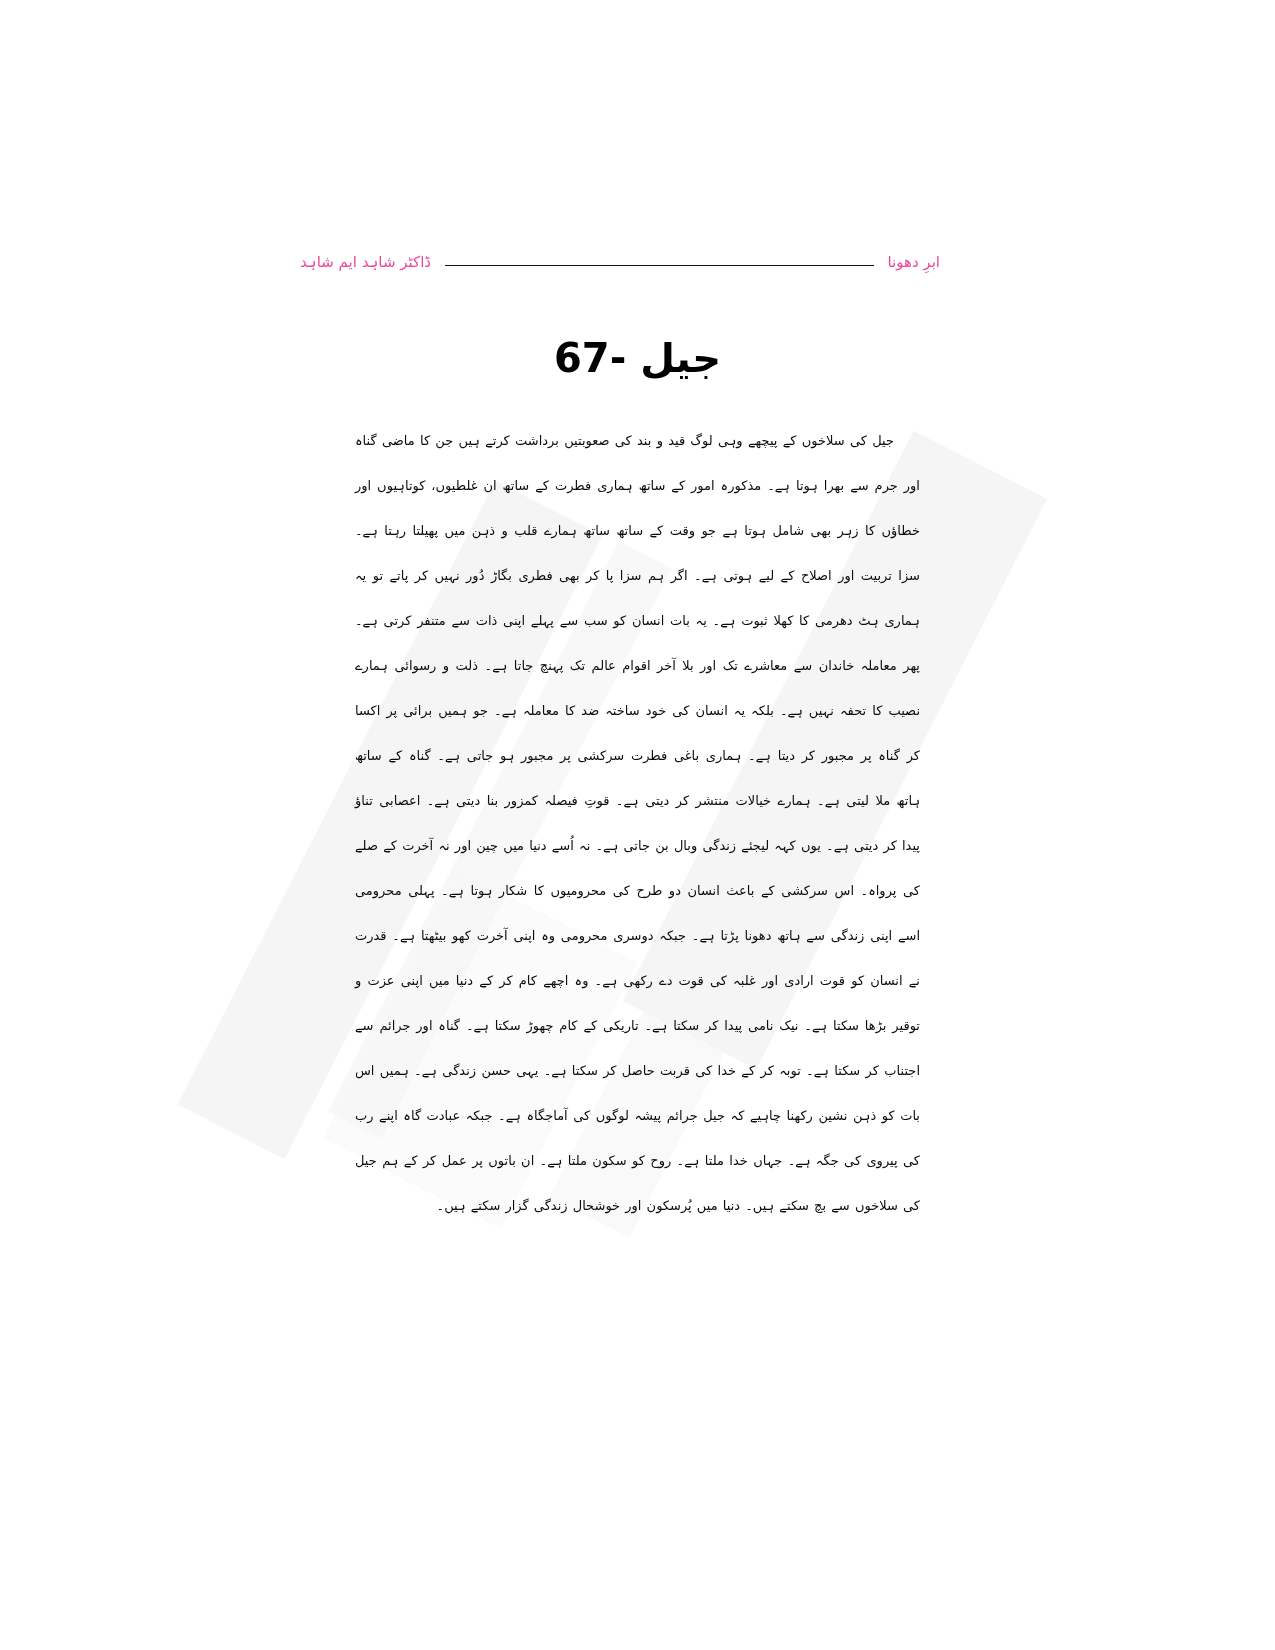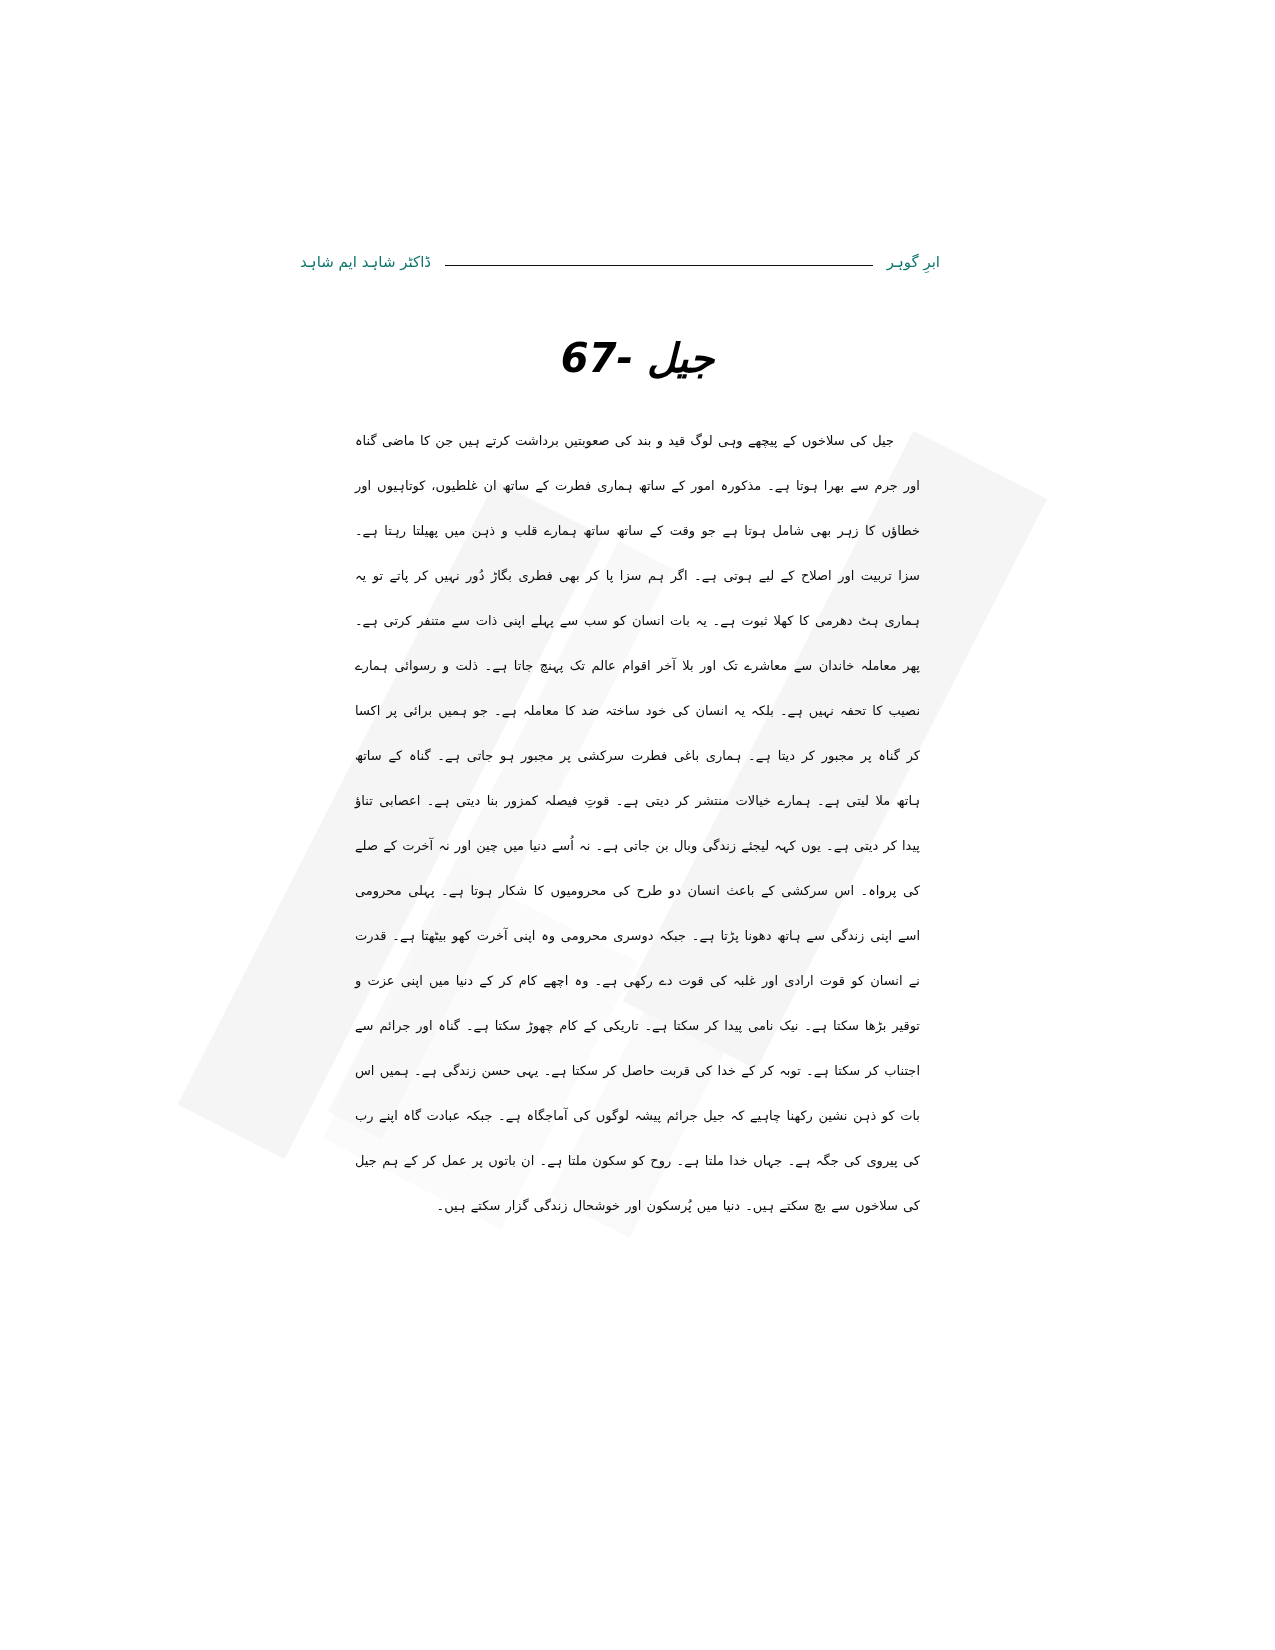--- a/index.html
+++ b/index.html
@@ -56,41 +56,40 @@
     justify-content: space-between;
     direction: rtl;
     z-index: 3;
   }
   .header-text {
     font-size: 15px;
     line-height: 1.1;
     white-space: nowrap;
     font-family: "DejaVu Sans", "Liberation Sans", sans-serif;
     letter-spacing: -0.2px;
-    color: #0f766e;
+    color: #ec4899;
   }
   #header-rule {
     flex: 1 1 auto;
     height: 0;
     border-top: 1.6px solid #111111;
     margin: 0 14px;
     position: relative;
     top: 3px;
   }
 
   
   #chapter-title {
     position: absolute;
     top: 336px;
     left: 0;
     width: 1275px;
     text-align: center;
     direction: rtl;
     z-index: 3;
-    font-style: italic;
   }
   #chapter-title .title-inner {
     display: inline-block;
     font-size: 40px;
     font-weight: 700;
     line-height: 1.1;
     color: #000;
     font-family: "DejaVu Sans", "Liberation Sans", sans-serif;
     white-space: nowrap;
   }
@@ -138,21 +137,21 @@
 
   <div id="watermark-layer">
     <div class="wm-band wm-a"></div>
     <div class="wm-band wm-b"></div>
     <div class="wm-band wm-c"></div>
     <div class="wm-band wm-d"></div>
     <div class="wm-band wm-e"></div>
   </div>
 
   <div id="running-header">
-    <span class="header-text">ابرِ گوہر</span>
+    <span class="header-text">ابرِ دھونا</span>
     <span id="header-rule"></span>
     <span class="header-text">ڈاکٹر شاہد ایم شاہد</span>
   </div>
 
   <div id="chapter-title">
     <span class="title-inner">جیل -67</span>
   </div>
 
   <div id="body-text">
     <p>جیل کی سلاخوں کے پیچھے وہی لوگ قید و بند کی صعوبتیں برداشت کرتے ہیں جن کا ماضی گناہ اور جرم سے بھرا ہوتا ہے۔ مذکورہ امور کے ساتھ ہماری فطرت کے ساتھ ان غلطیوں، کوتاہیوں اور خطاؤں کا زہر بھی شامل ہوتا ہے جو وقت کے ساتھ ساتھ ہمارے قلب و ذہن میں پھیلتا رہتا ہے۔ سزا تربیت اور اصلاح کے لیے ہوتی ہے۔ اگر ہم سزا پا کر بھی فطری بگاڑ دُور نہیں کر پاتے تو یہ ہماری ہٹ دھرمی کا کھلا ثبوت ہے۔ یہ بات انسان کو سب سے پہلے اپنی ذات سے متنفر کرتی ہے۔ پھر معاملہ خاندان سے معاشرے تک اور بلا آخر اقوام عالم تک پہنچ جاتا ہے۔ ذلت و رسوائی ہمارے نصیب کا تحفہ نہیں ہے۔ بلکہ یہ انسان کی خود ساختہ ضد کا معاملہ ہے۔ جو ہمیں برائی پر اکسا کر گناہ پر مجبور کر دیتا ہے۔ ہماری باغی فطرت سرکشی پر مجبور ہو جاتی ہے۔ گناہ کے ساتھ ہاتھ ملا لیتی ہے۔ ہمارے خیالات منتشر کر دیتی ہے۔ قوتِ فیصلہ کمزور بنا دیتی ہے۔ اعصابی تناؤ پیدا کر دیتی ہے۔ یوں کہہ لیجئے زندگی وبال بن جاتی ہے۔ نہ اُسے دنیا میں چین اور نہ آخرت کے صلے کی پرواہ۔ اس سرکشی کے باعث انسان دو طرح کی محرومیوں کا شکار ہوتا ہے۔ پہلی محرومی اسے اپنی زندگی سے ہاتھ دھونا پڑتا ہے۔ جبکہ دوسری محرومی وہ اپنی آخرت کھو بیٹھتا ہے۔ قدرت نے انسان کو قوت ارادی اور غلبہ کی قوت دے رکھی ہے۔ وہ اچھے کام کر کے دنیا میں اپنی عزت و توقیر بڑھا سکتا ہے۔ نیک نامی پیدا کر سکتا ہے۔ تاریکی کے کام چھوڑ سکتا ہے۔ گناہ اور جرائم سے اجتناب کر سکتا ہے۔ توبہ کر کے خدا کی قربت حاصل کر سکتا ہے۔ یہی حسن زندگی ہے۔ ہمیں اس بات کو ذہن نشین رکھنا چاہیے کہ جیل جرائم پیشہ لوگوں کی آماجگاہ ہے۔ جبکہ عبادت گاہ اپنے رب کی پیروی کی جگہ ہے۔ جہاں خدا ملتا ہے۔ روح کو سکون ملتا ہے۔ ان باتوں پر عمل کر کے ہم جیل کی سلاخوں سے بچ سکتے ہیں۔ دنیا میں پُرسکون اور خوشحال زندگی گزار سکتے ہیں۔</p>

